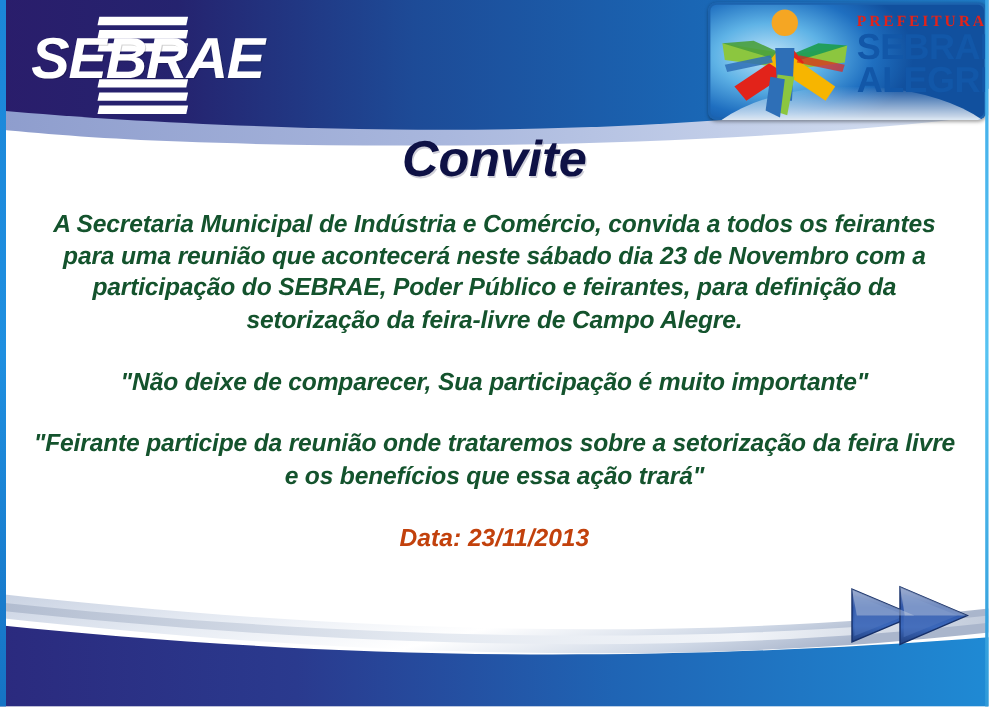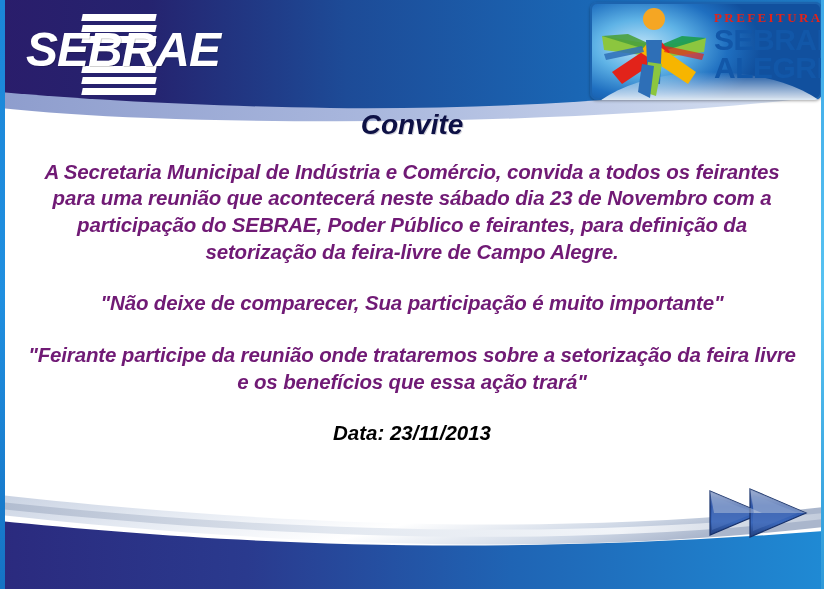--- a/index.html
+++ b/index.html
@@ -136,48 +136,48 @@
     left: 10px; top: 104px;
     width: 804px;
     z-index: 15;
     text-align: center;
     color: #0e1145;
   }
   .title {
     font-family: "Liberation Sans", sans-serif;
     font-weight: bold;
     font-style: italic;
-    font-size: 28px;
+    font-size: 42px;
     color: #0e1145;
     line-height: 1.1;
     margin: 6px 0 18px 0;
     text-shadow: 1px 1px 0 rgba(150,150,170,0.45);
   }
   .para {
     font-family: "Liberation Sans", sans-serif;
     font-weight: bold;
     font-style: italic;
     font-size: 20.5px;
     line-height: 1.30;
-    color: #701a75;
+    color: #14532d;
     margin: 0 auto;
     padding: 0 26px;
     letter-spacing: -0.15px;
   }
   .para.p1 { width: 740px; padding: 0; }
   .para.p2 { margin-top: 25px; }
   .para.p3 { margin-top: 25px; width: 770px; padding: 0; }
   .datablock {
     margin-top: 25px;
     font-family: "Liberation Sans", sans-serif;
     font-weight: bold;
     font-style: italic;
     font-size: 20.5px;
     line-height: 1.30;
-    color: #000000;
+    color: #c2410c;
   }
 
   
   .footer-wrap {
     position: absolute;
     left: 0; bottom: 0;
     width: 824px; height: 120px;
     overflow: hidden;
     z-index: 12;
   }

